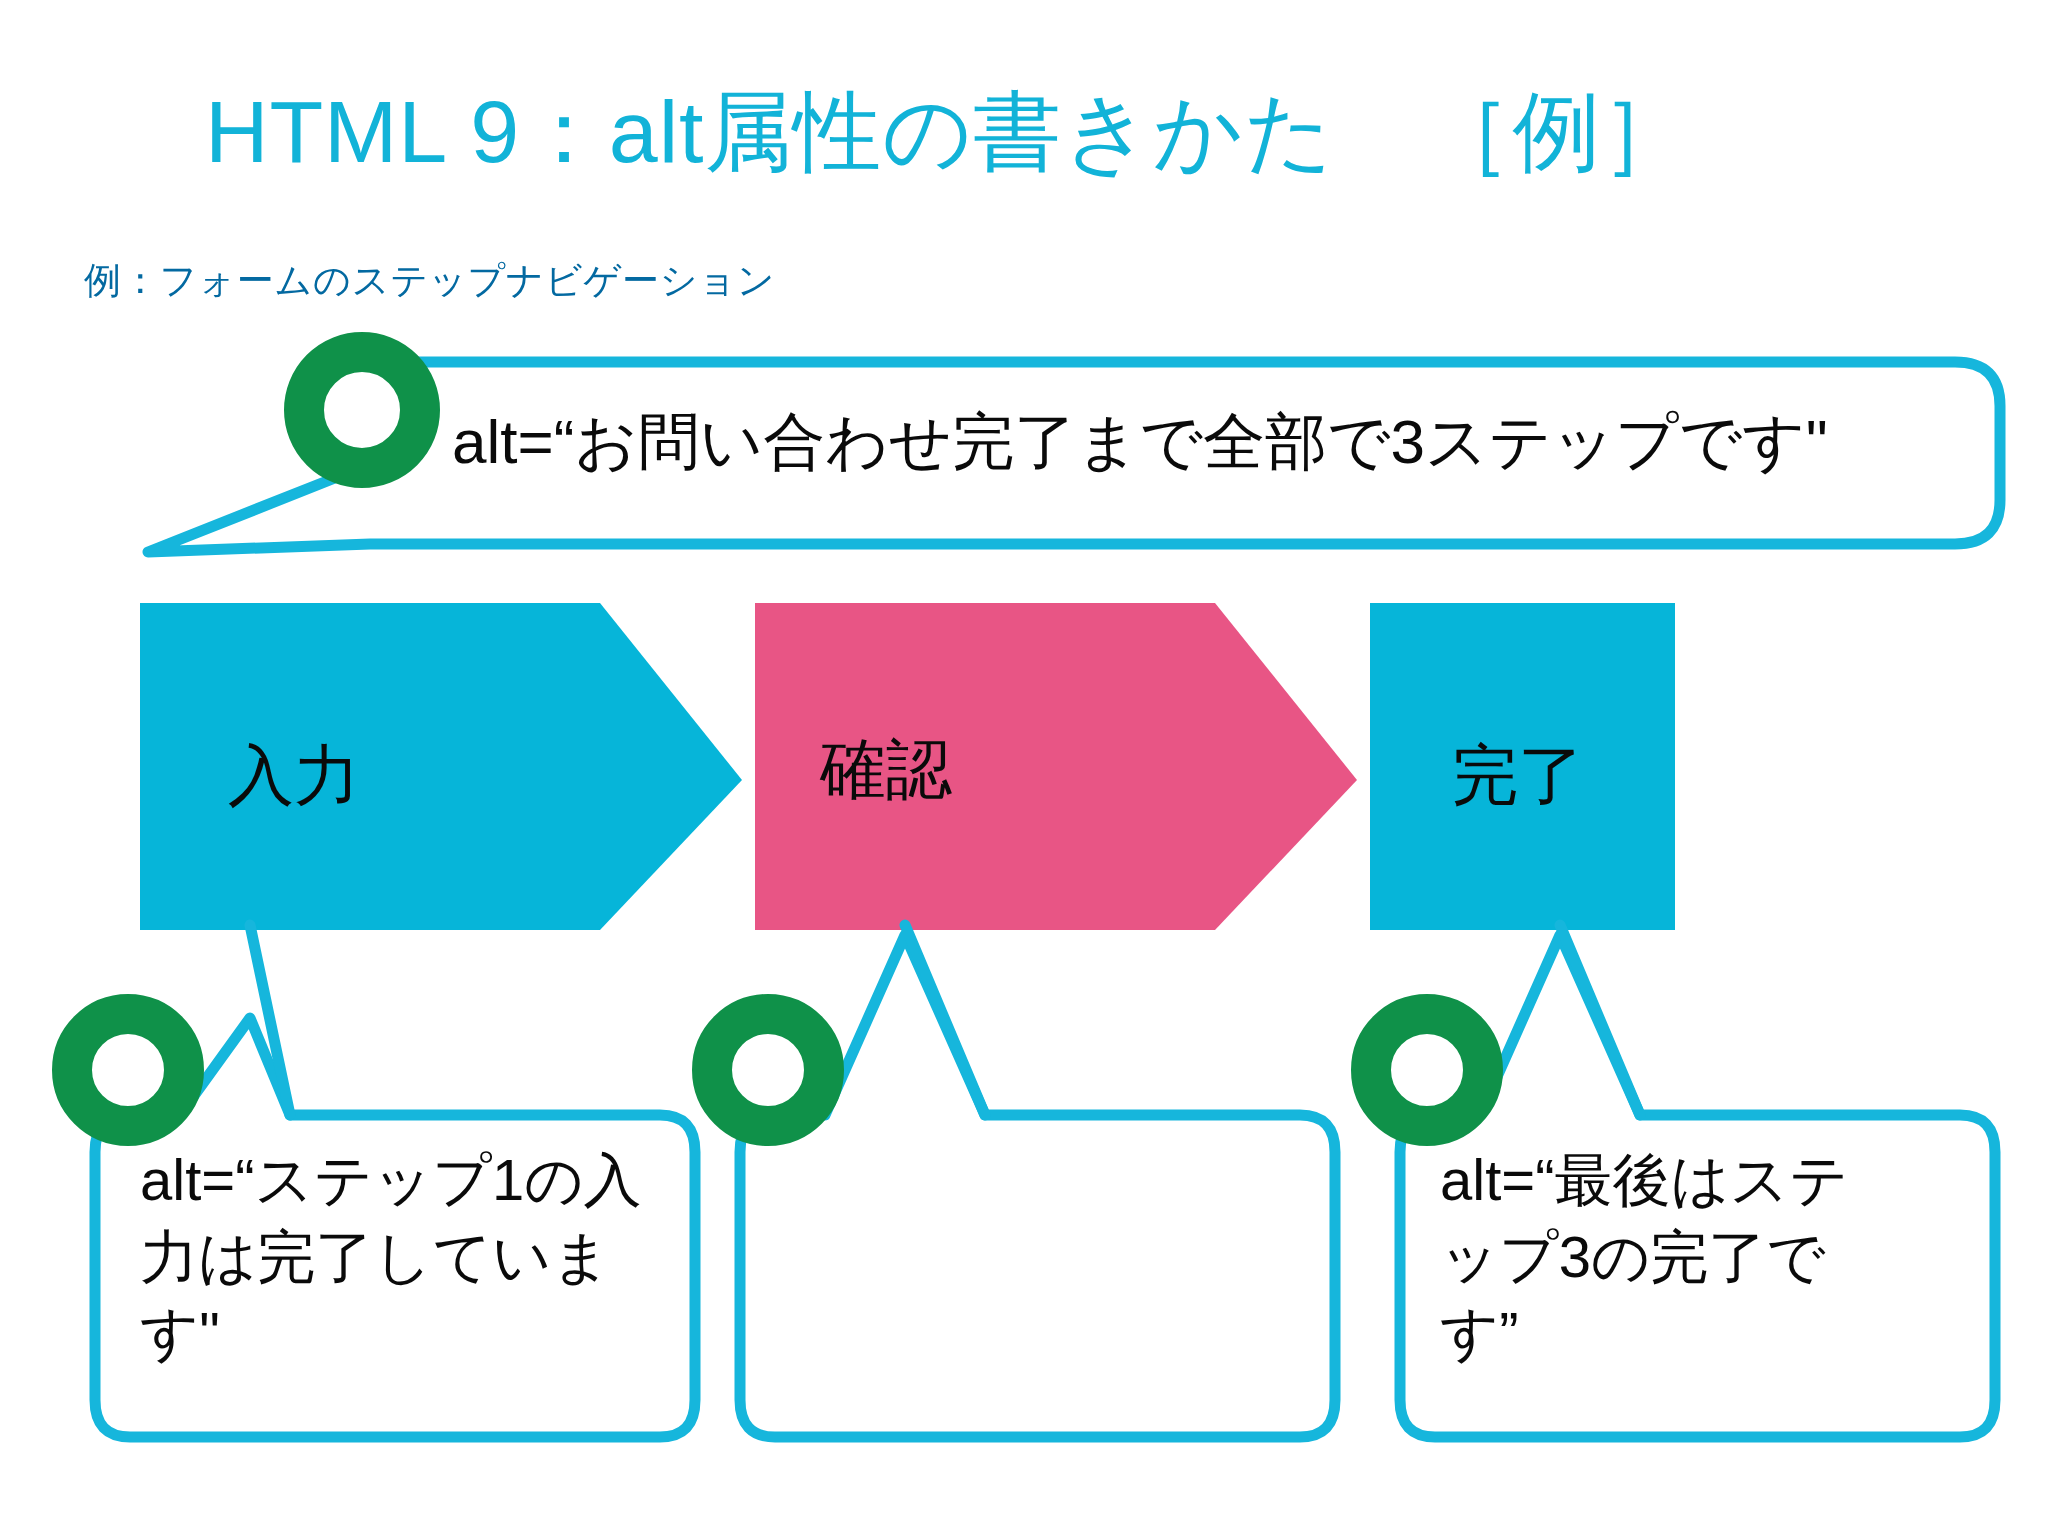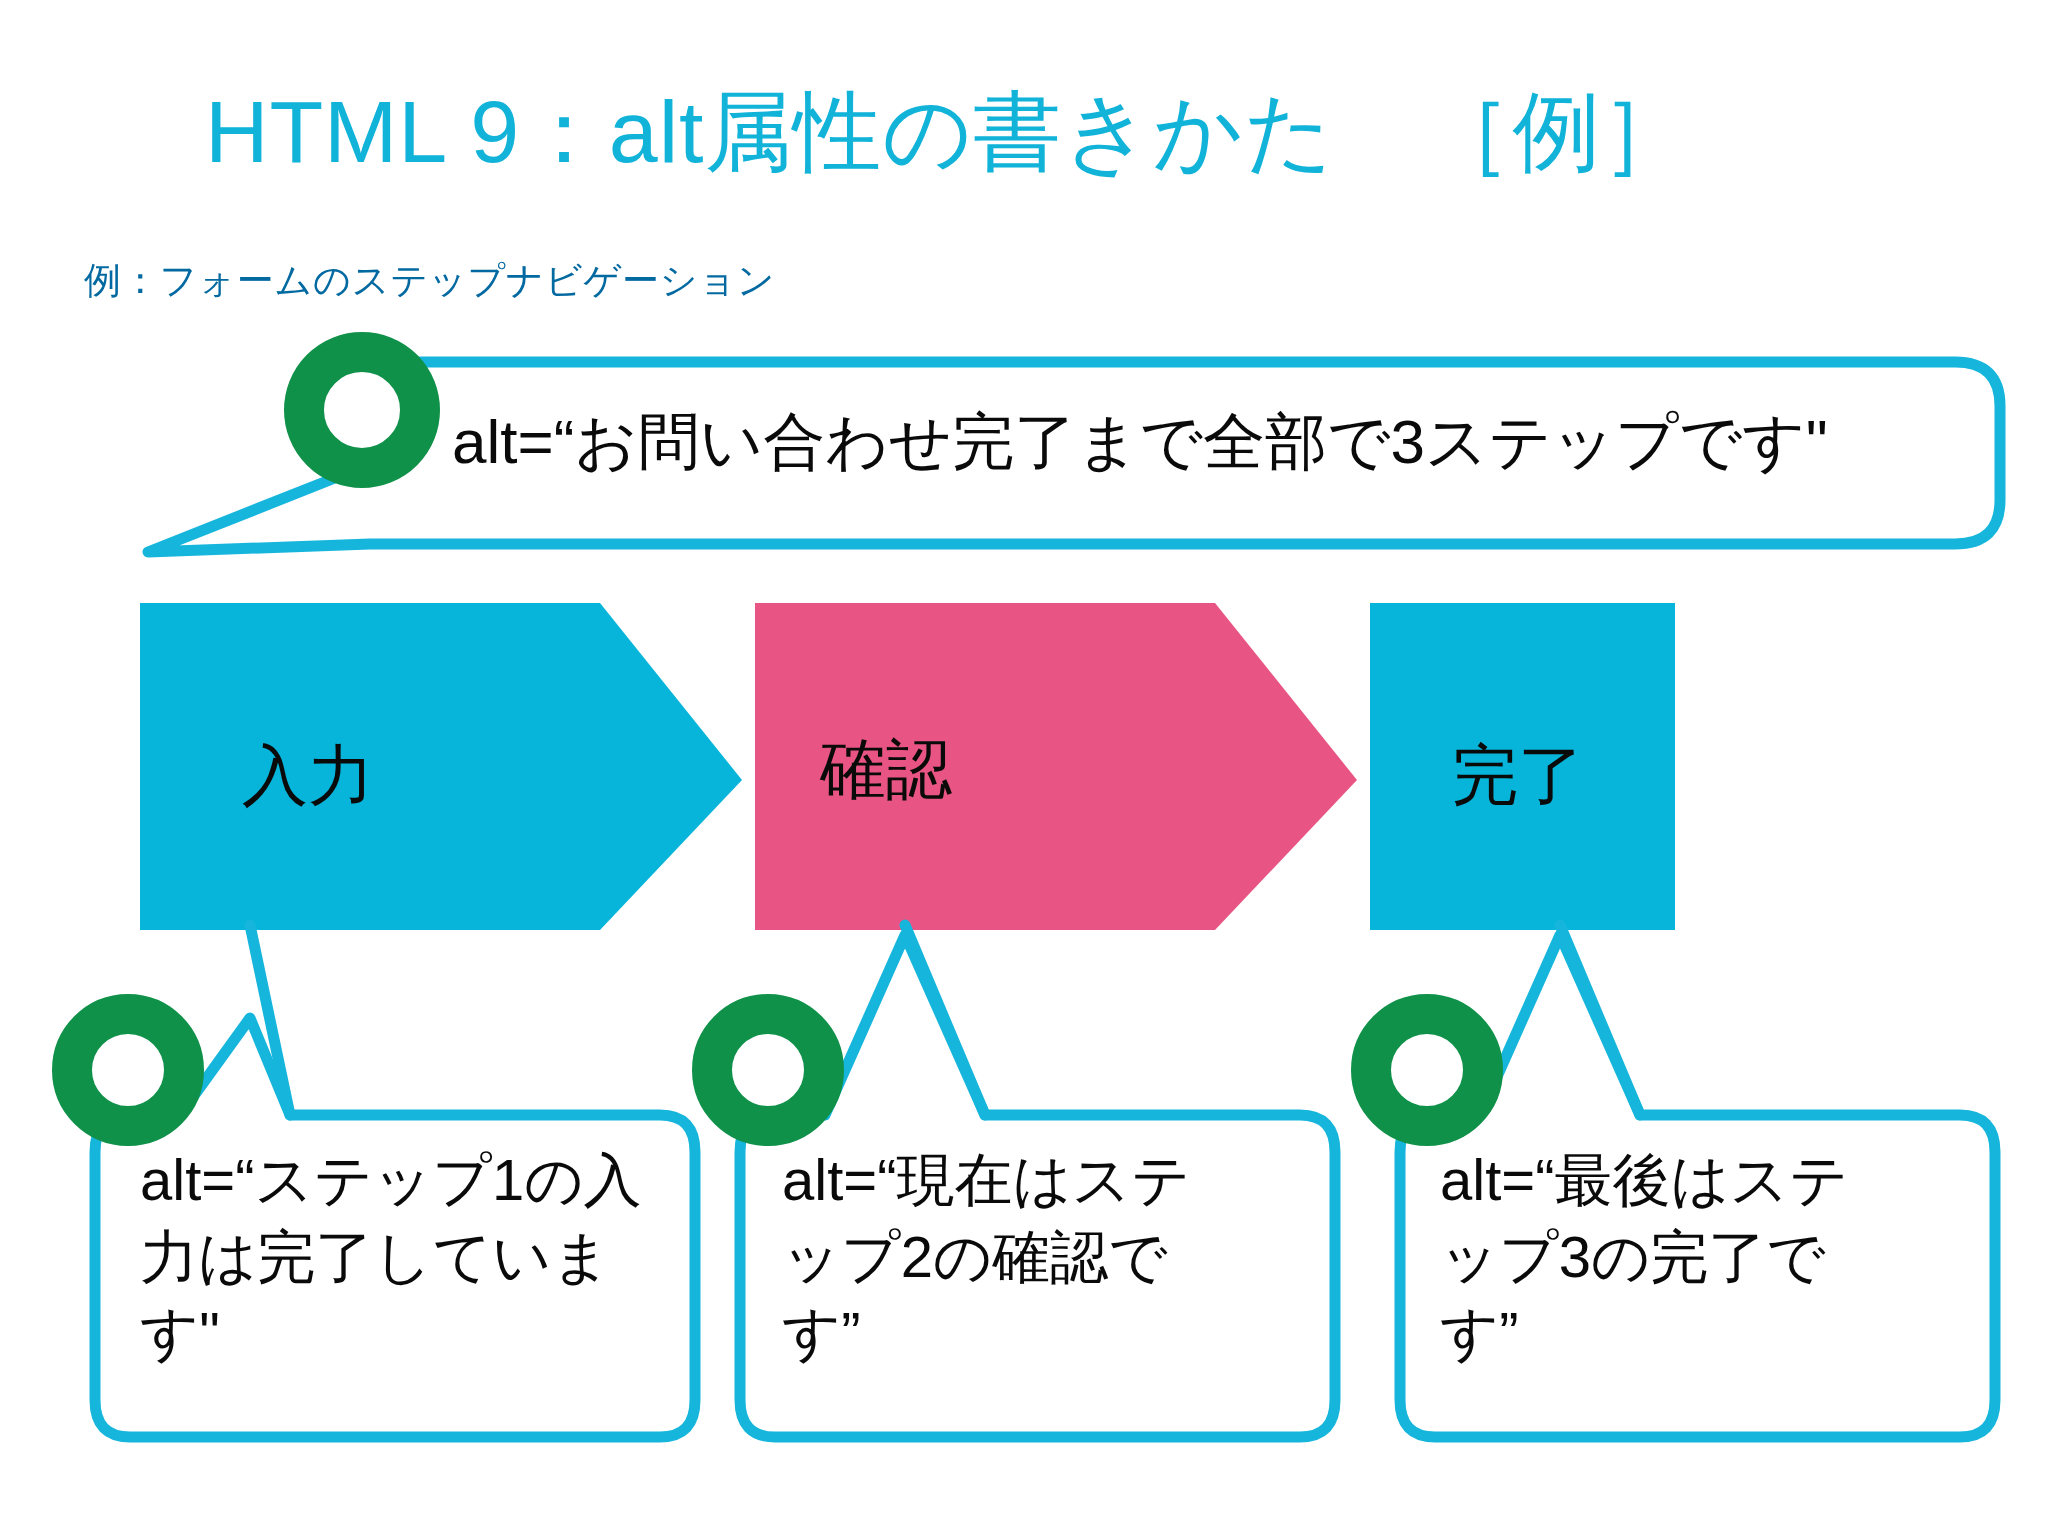--- a/index.html
+++ b/index.html
@@ -127,21 +127,20 @@
     <path d="M 905 925 L 985 1115" fill="none" stroke="#16B6DC" stroke-width="11" stroke-linecap="round"></path>
     <path d="M 1560 925 L 1640 1115" fill="none" stroke="#16B6DC" stroke-width="11" stroke-linecap="round"></path>
 
     <circle cx="128" cy="1070" r="56" fill="none" stroke="#0F9149" stroke-width="40"></circle>
     <circle cx="768" cy="1070" r="56" fill="none" stroke="#0F9149" stroke-width="40"></circle>
     <circle cx="1427" cy="1070" r="56" fill="none" stroke="#0F9149" stroke-width="40"></circle>
   </svg>
 
   <div class="main-balloon-text">alt=“お問い合わせ完了まで全部で3ステップです"</div>
 
-  <div class="step-label" style="left:242px;top:742px;">入力</div>
+  <div class="step-label" style="left:228px;top:742px;">入力</div>
   <div class="step-label" style="left:820px;top:736px;">確認</div>
   <div class="step-label" style="left:1452px;top:742px;">完了</div>
 
   <div class="balloon-text" style="left:140px;top:1142px;width:520px;">alt=“ステップ1の入力は完了しています"</div>
-  <div class="balloon-text" style="left:782px;top:1142px;width:440px;">alt=“現在はステップ2の確認です”</div>
   <div class="balloon-text" style="left:1440px;top:1142px;width:440px;">alt=“最後はステップ3の完了です”</div>
 
 </div>
 
 </body></html>

